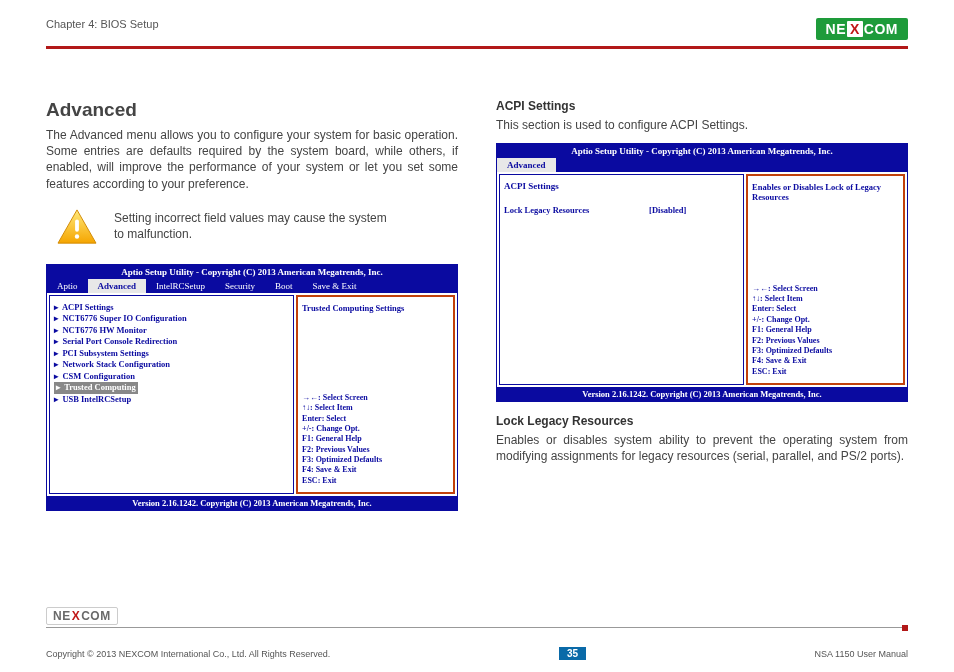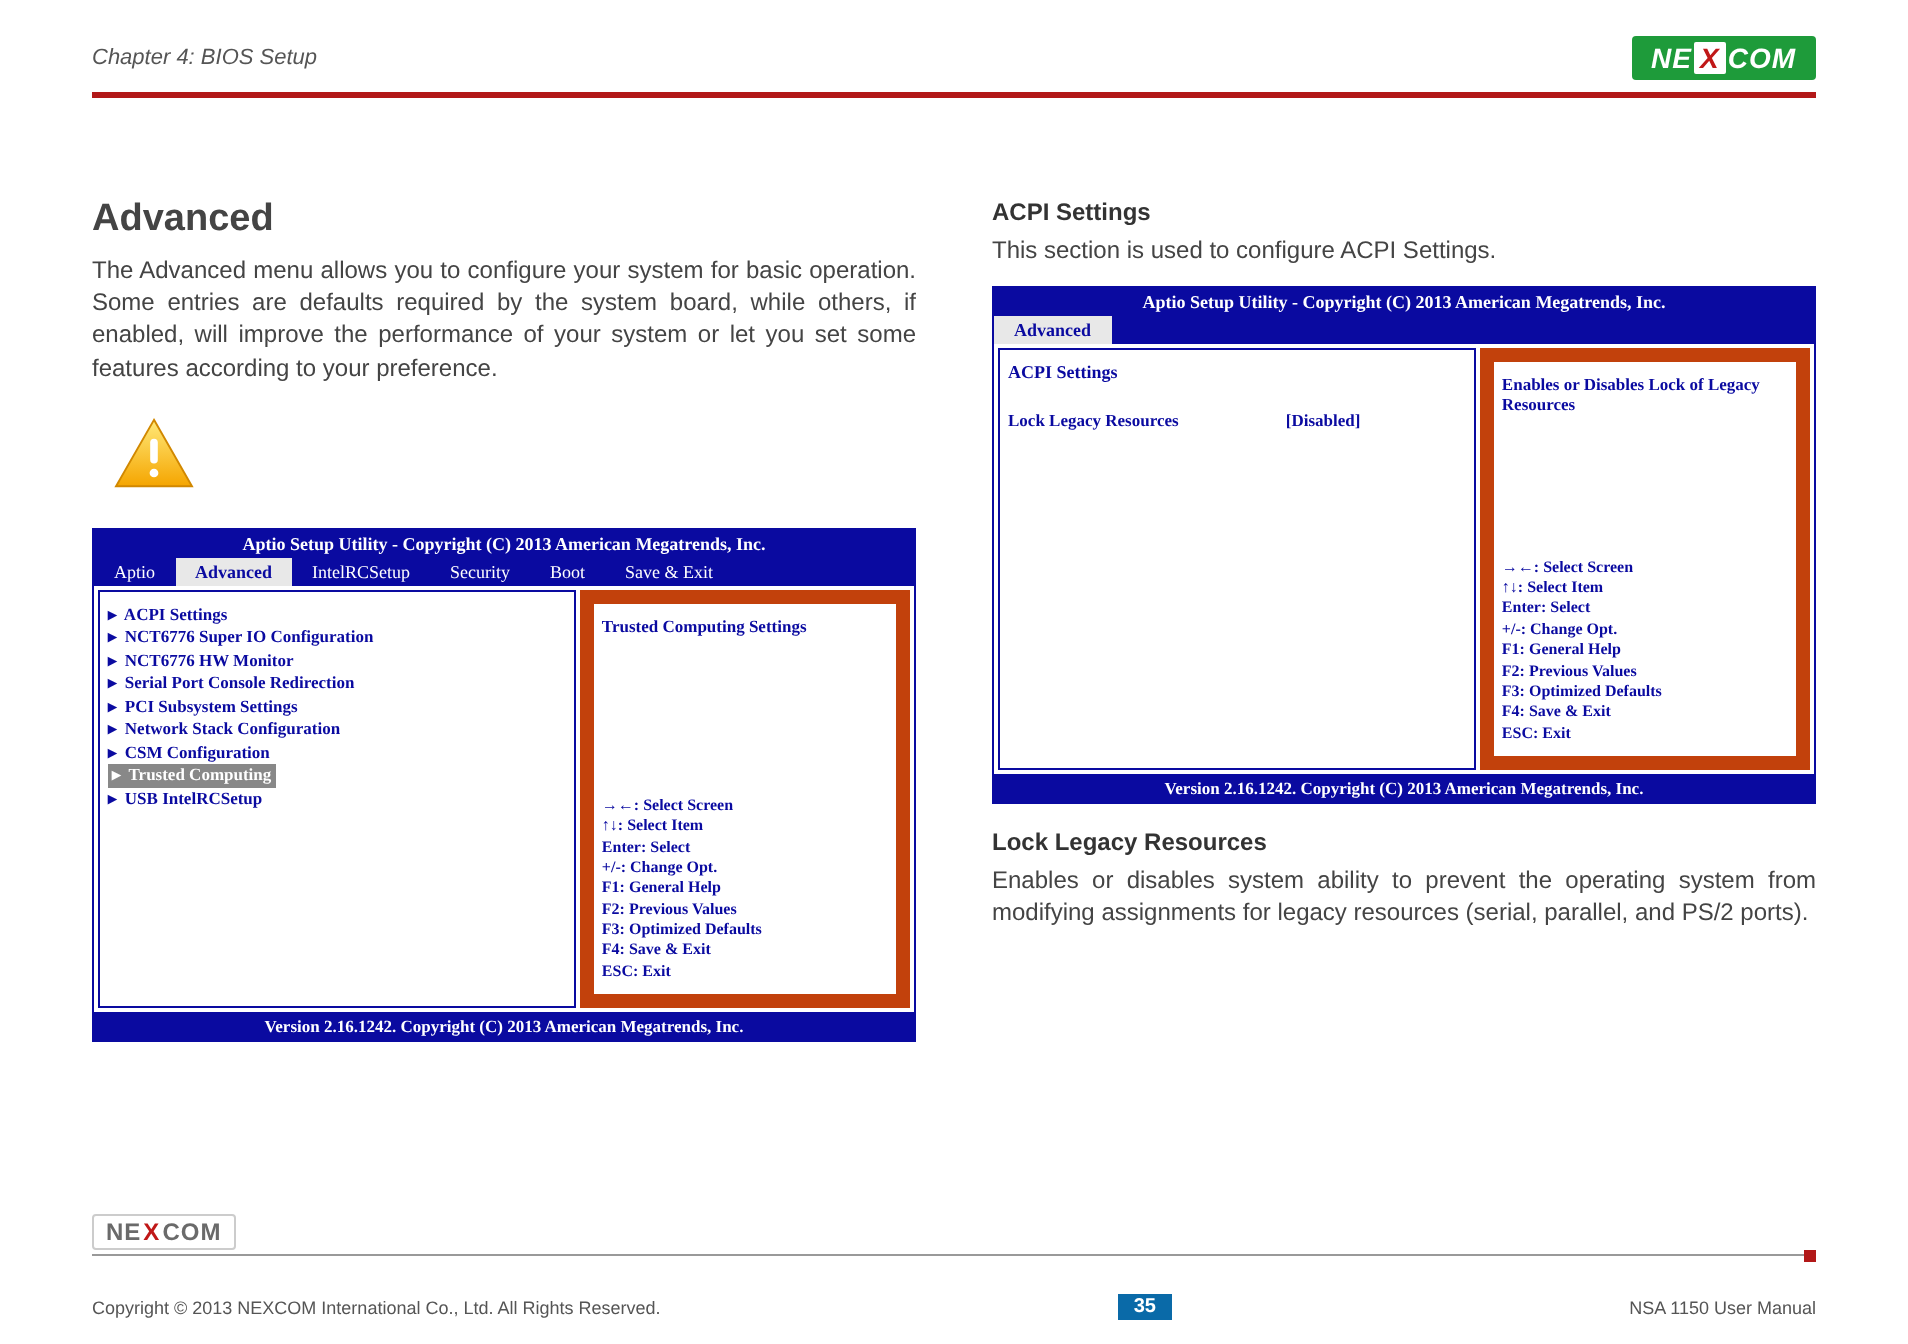--- a/index.html
+++ b/index.html
@@ -9,23 +9,21 @@
     font-family: "Segoe UI", Arial, sans-serif;
     font-size: 12px;
     color: #333;
     background: #fff;
     position: relative;
     padding: 18px 46px 0 46px;
   }
   .header {
     display: flex;
     justify-content: space-between;
-    align-items: center;
     padding-bottom: 4px;
-    font-style: italic;
   }
   .header-title { font-size: 11px; color: #555; }
   .logo-box {
     background: #1e9b3a;
     color: #fff;
     font-weight: bold;
     font-size: 14px;
     padding: 3px 10px;
     border-radius: 2px;
     letter-spacing: 0.5px;
@@ -100,21 +98,21 @@
   }
   .bios-left-item { color: #0a0aa0; line-height: 1.35; }
   .bios-left-item.sel { color: #fff; background: #888; width: fit-content; padding: 0 2px; }
   .bios-left-item .arrow { color: #0a0aa0; margin-right: 2px; }
   .bios-left-item.sel .arrow { color: #fff; }
   .bios-left-row { display: flex; }
   .bios-left-row .lbl { color: #0a0aa0; flex: 1; }
   .bios-left-row .val { color: #0a0aa0; width: 90px; }
   .bios-right {
     flex: 1;
-    border: 7px solid #c2410c;
+    border: 2px solid #c2410c;
     margin: 2px 2px 2px 0;
     padding: 6px 4px;
     font-size: 8.5px;
     color: #0a0aa0;
     font-weight: bold;
     display: flex;
     flex-direction: column;
   }
   .bios-right-desc { flex: 0 0 auto; min-height: 90px; }
   .bios-right-help { font-size: 8px; line-height: 1.3; color: #0a0aa0; margin-top: auto; }
@@ -179,20 +177,21 @@
             <linearGradient id="g1" x1="0" y1="0" x2="0" y2="1">
               <stop offset="0" stop-color="#ffe97a"></stop>
                 <stop offset="1" stop-color="#f5a500"></stop>
             </linearGradient>
           </defs>
           <path d="M22 2 L42 37 L2 37 Z" fill="url(#g1)" stroke="#d18800" stroke-width="1"></path>
           <rect x="20" y="12" width="4" height="13" rx="2" fill="#fff"></rect>
           <circle cx="22" cy="30" r="2.3" fill="#fff"></circle>
         </svg>
       </div>
+      <div class="warn-text">Setting incorrect field values may cause the system to malfunction.</div>
     </div>
 
     <div class="bios">
       <div class="bios-title">Aptio Setup Utility - Copyright (C) 2013 American Megatrends, Inc.</div>
       <div class="bios-tabs" id="bios1-tabs">
           <div class="bios-tab">Aptio</div>
           <div class="bios-tab active">Advanced</div>
           <div class="bios-tab">IntelRCSetup</div>
           <div class="bios-tab">Security</div>
           <div class="bios-tab">Boot</div>

